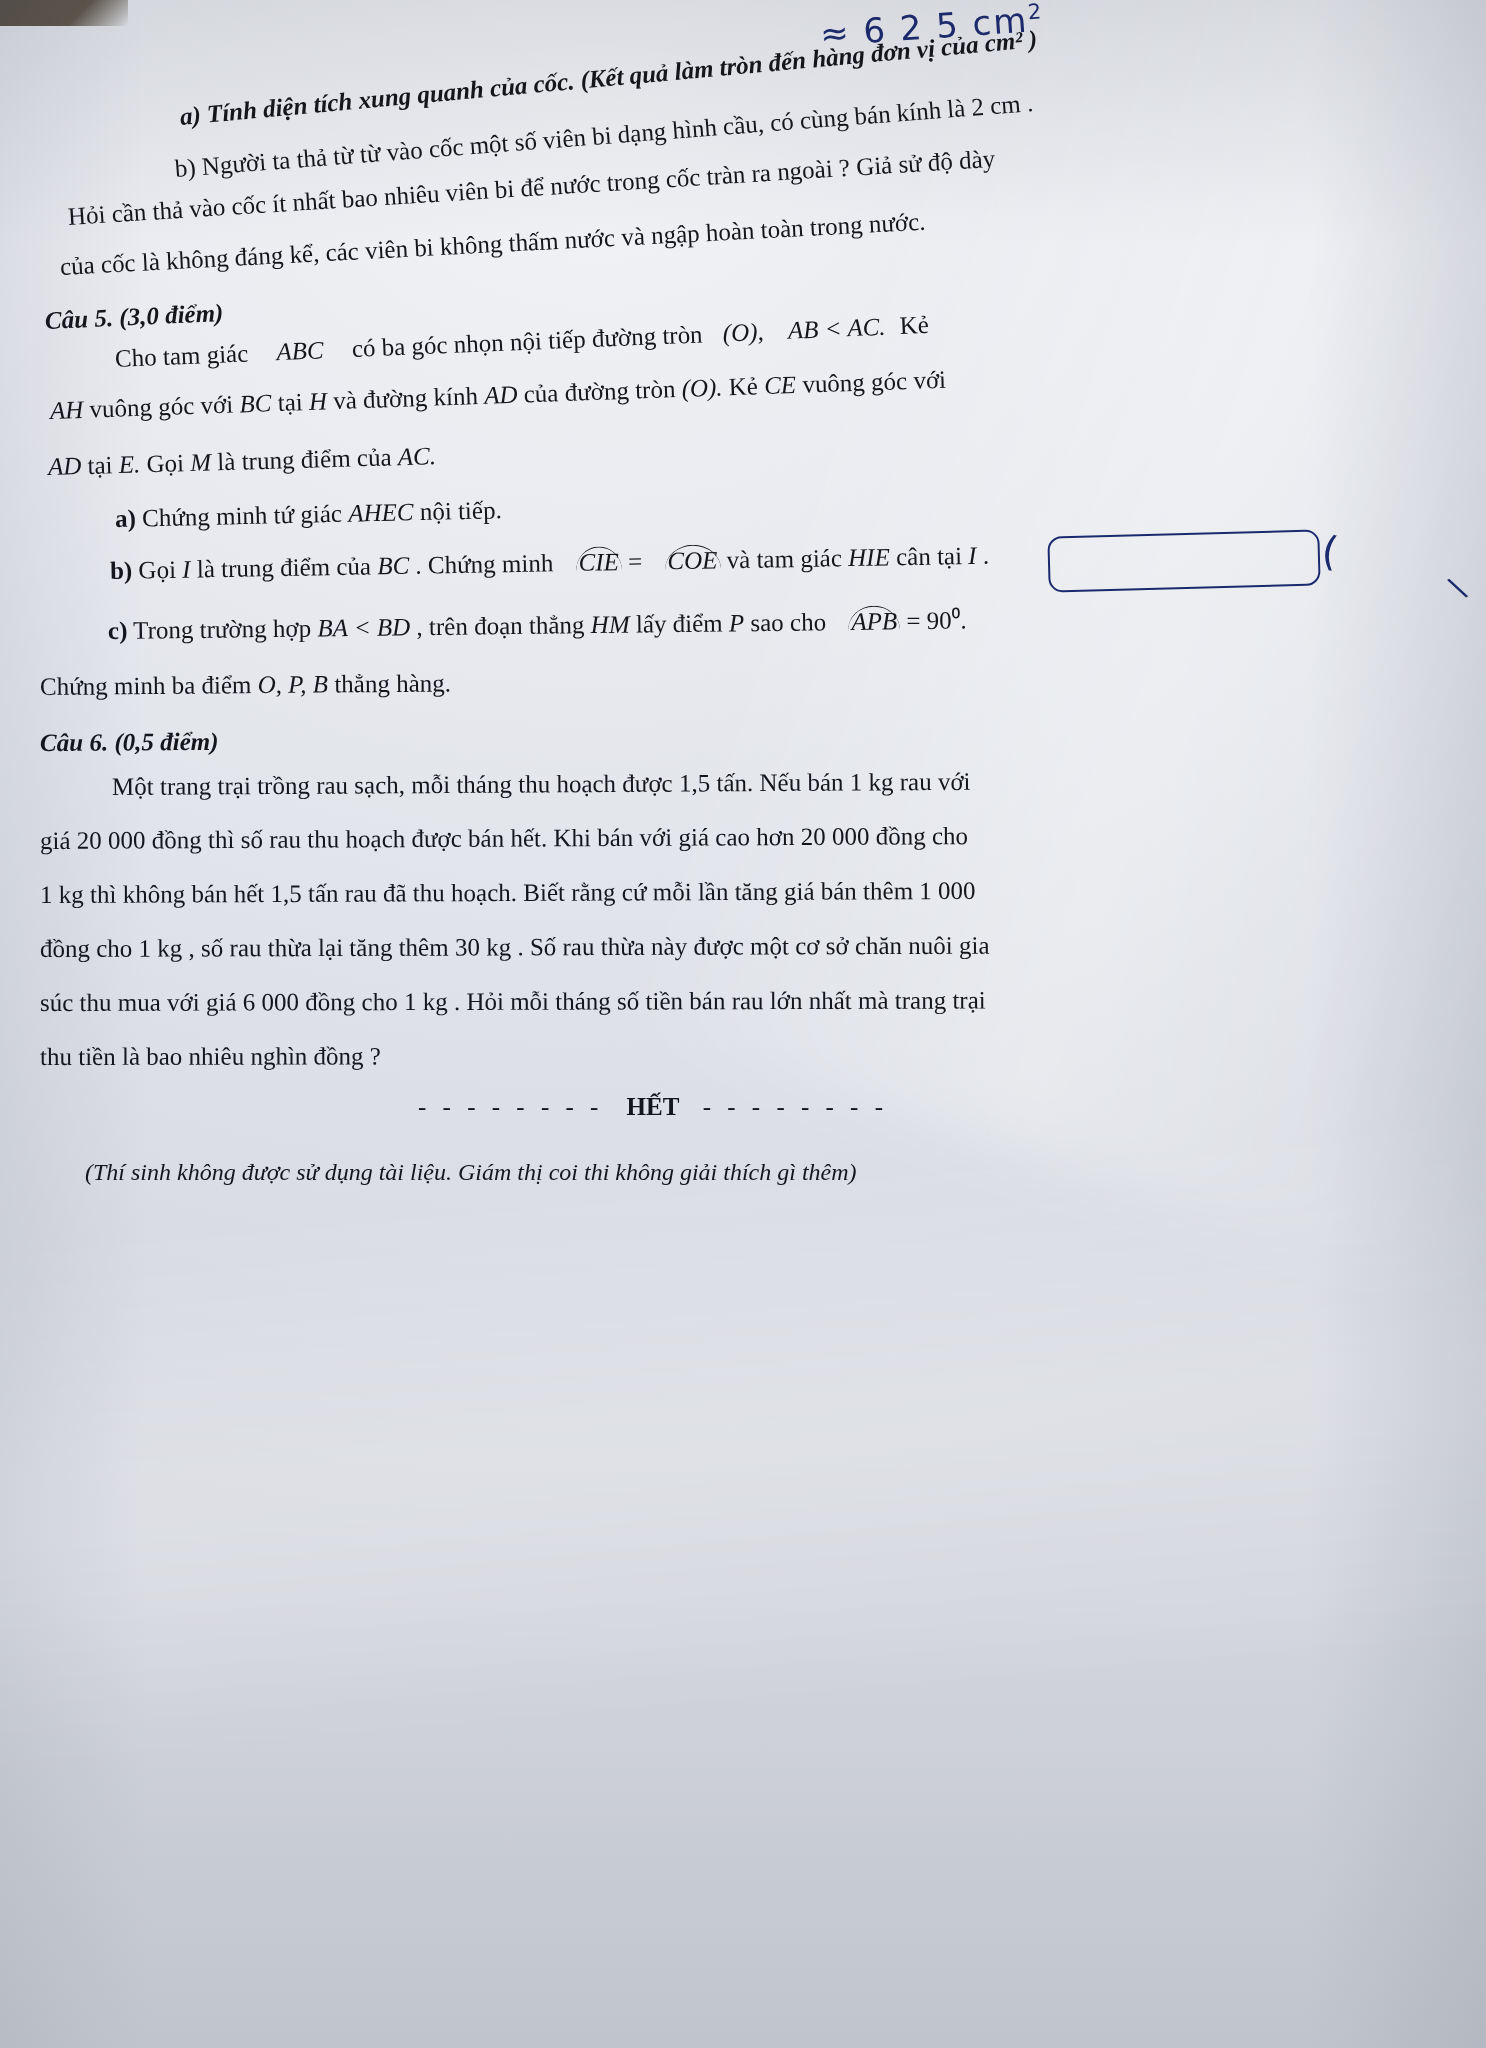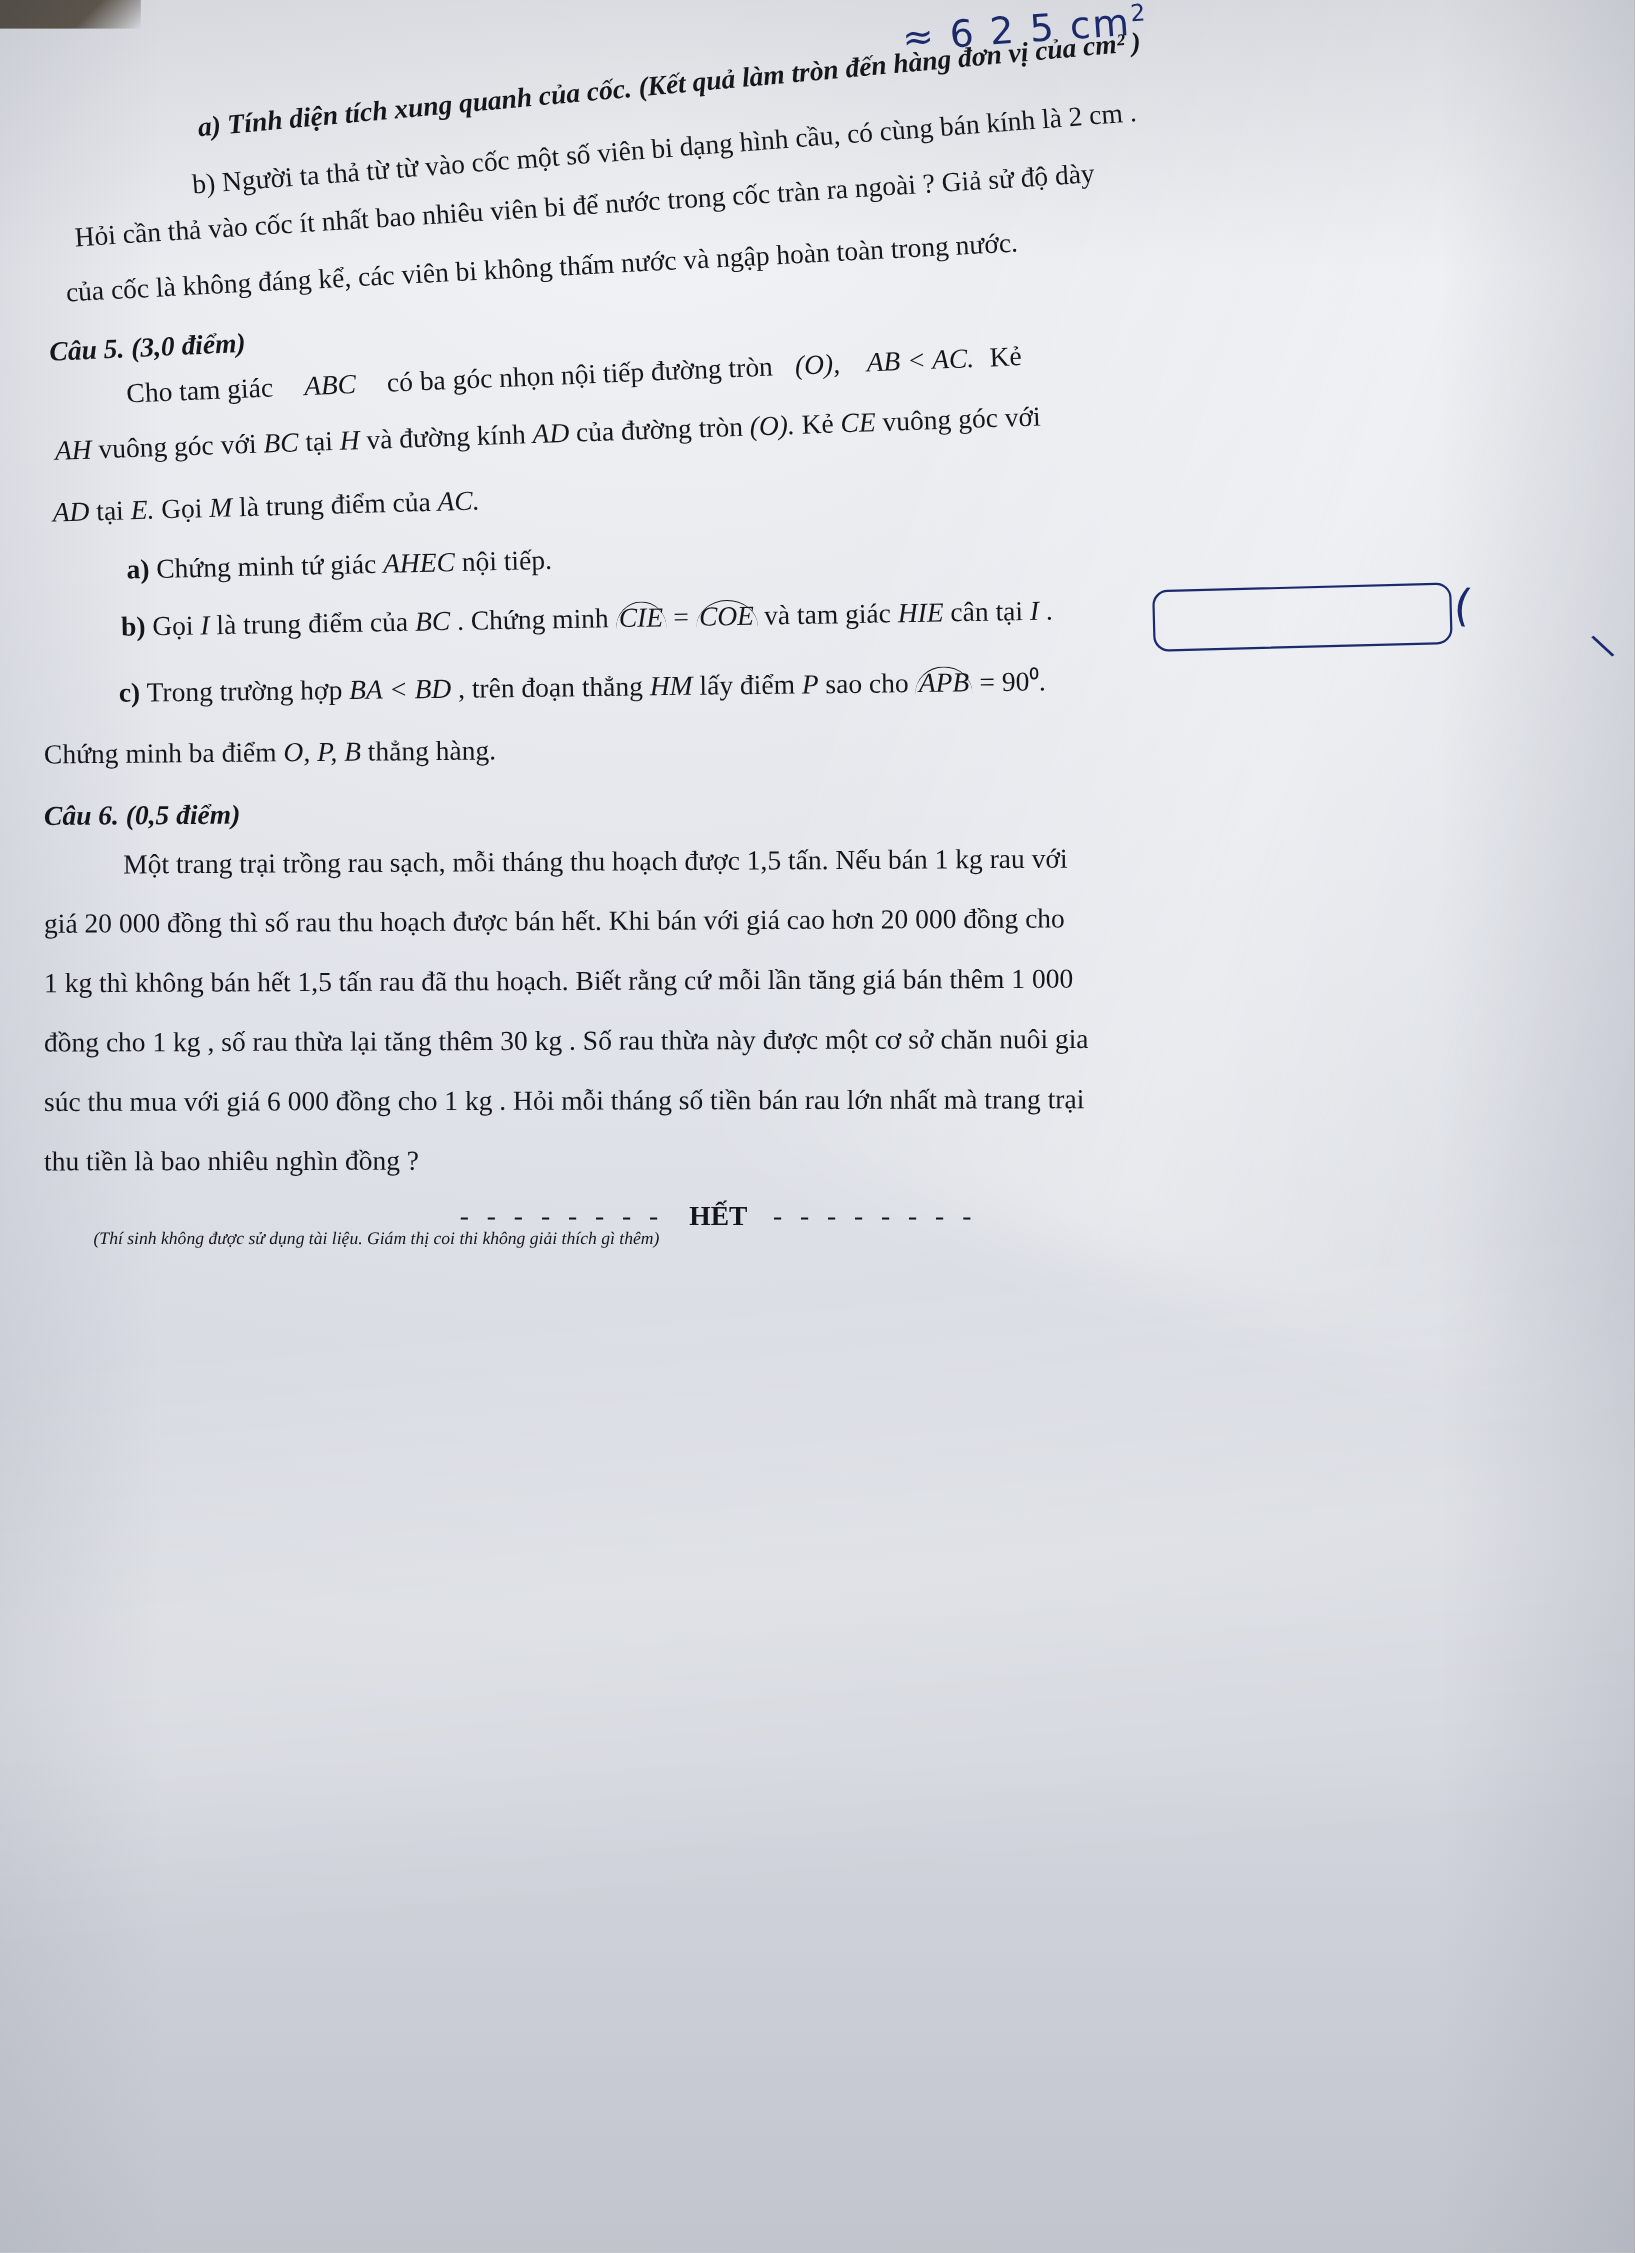--- a/index.html
+++ b/index.html
@@ -73,20 +73,21 @@
   .bold { font-weight: bold; }
   .mi { font-style: italic; font-family: "Liberation Serif", serif; }
   .sup { font-size: 0.62em; vertical-align: super; }
 
   .arc {
     border-top: 1.6px solid #14161c;
     border-radius: 60% 60% 0 0 / 100% 100% 0 0;
     padding: 1px 3px 0 3px;
     display: inline-block;
     line-height: 1.1;
+    margin-left: 16px;
   }
 
   
   .l { position: absolute; white-space: nowrap; transform-origin: left center; }
 
   .handwrite {
     position: absolute;
     font-family: "DejaVu Sans", sans-serif;
     color: #1c2a6b;
     font-size: 34px;
@@ -221,19 +222,19 @@
     <div class="l" style="left:0px; top:890px; transform: rotate(-0.2deg); font-size:25px;">đồng cho 1 kg , số rau thừa lại tăng thêm 30 kg . Số rau thừa này được một cơ sở chăn nuôi gia</div>
     <div class="l" style="left:0px; top:944px; transform: rotate(-0.15deg); font-size:25px;">súc thu mua với giá 6 000 đồng cho 1 kg . Hỏi mỗi tháng số tiền bán rau lớn nhất mà trang trại</div>
     <div class="l" style="left:0px; top:998px; transform: rotate(-0.1deg); font-size:25px;">thu tiền là bao nhiêu nghìn đồng ?</div>
 
     <div class="l" style="left:378px; top:1048px; font-size:25px;">
       <span class="dash">- - - - - - - -</span>
       <span class="bold" style="margin:0 17px;">HẾT</span>
       <span class="dash">- - - - - - - -</span>
     </div>
 
-    <div class="l ital" style="left:45px; top:1075px; font-size:16px;">(Thí sinh không được sử dụng tài liệu. Giám thị coi thi không giải thích gì thêm)</div>
+    <div class="l ital" style="left:45px; top:1114px; font-size:24px;">(Thí sinh không được sử dụng tài liệu. Giám thị coi thi không giải thích gì thêm)</div>
   </div>
 
   <div class="box-annot" style="left:1048px; top:533px; width:268px; height:52px;"></div>
   <div class="pen-stroke" style="left:1322px; top:528px;">(</div>
   <div class="pen-stroke" style="left:1452px; top:570px; font-size:30px; transform: rotate(-30deg);">\</div>
 </div>
 
 </body></html>

